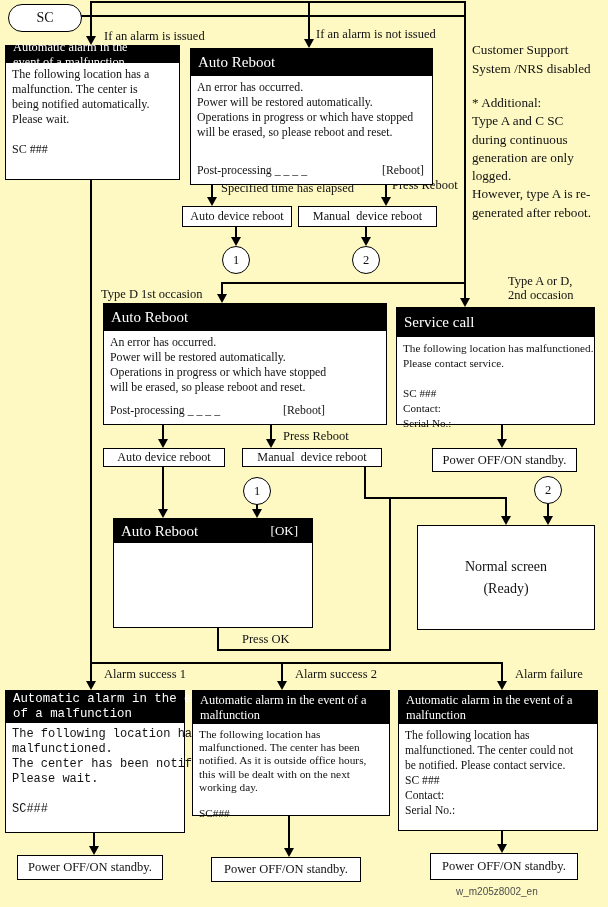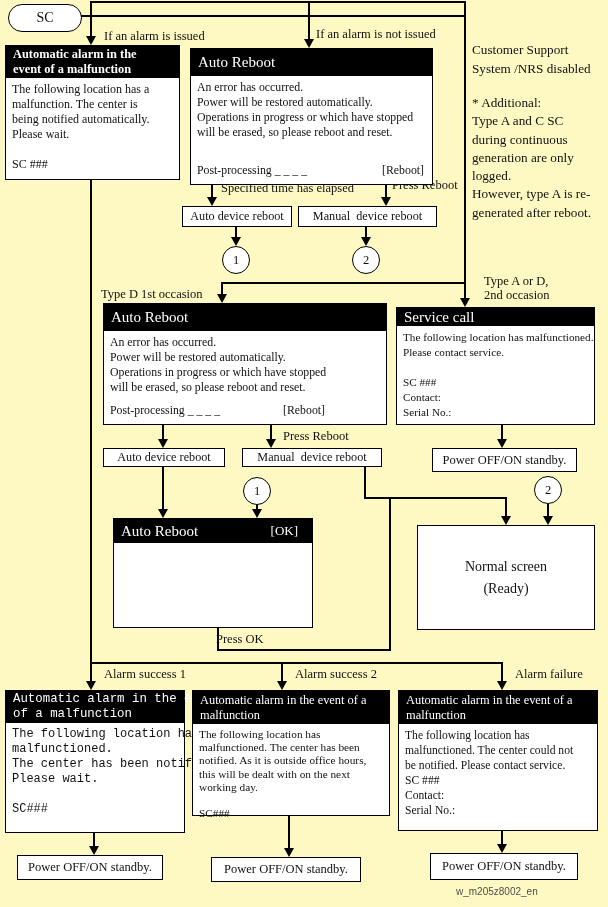--- a/index.html
+++ b/index.html
@@ -101,43 +101,43 @@
 during continuous
 generation are only
 logged.
 However, type A is re-
 generated after reboot.</div>
   <div class="note" style="left:472px;top:40px;line-height:19px;">Customer Support
 System /NRS disabled</div>
   <div class="lbl" style="left:221px;top:181px;">Specified time has elapsed</div>
   <div class="lbl" style="left:392px;top:178px;">Press Reboot</div>
   <div class="lbl" style="left:101px;top:287px;">Type D 1st occasion</div>
-  <div class="lbl" style="left:484px;top:274px;">Type A or D,
+  <div class="lbl" style="left:508px;top:274px;">Type A or D,
 2nd occasion</div>
   <div class="lbl" style="left:283px;top:429px;">Press Reboot</div>
-  <div class="lbl" style="left:216px;top:632px;">Press OK</div>
+  <div class="lbl" style="left:242px;top:632px;">Press OK</div>
   <div class="lbl" style="left:104px;top:667px;">Alarm success 1</div>
   <div class="lbl" style="left:295px;top:667px;">Alarm success 2</div>
   <div class="lbl" style="left:515px;top:667px;">Alarm failure</div>
 
   <div class="circ" style="left:222px;top:246px;">
     <span>1</span>
     </div>
   <div class="circ" style="left:352px;top:246px;">
     <span>2</span>
     </div>
   <div class="circ" style="left:243px;top:477px;">
     <span>1</span>
     </div>
   <div class="circ" style="left:534px;top:476px;">
     <span>2</span>
     </div>
 
   <div class="box" style="left:5px;top:45px;width:175px;height:135px;">
-    <div class="hdr hdr2" style="height:32px;font-weight:bold;">
+    <div class="hdr hdr2" style="height:17px;">
       <span>Automatic alarm in the
 event of a malfunction</span></div>
     <div class="bd" style="font-size:12px;">The following location has a
 malfunction. The center is
 being notified automatically.
 Please wait.
 
 SC ###</div>
   </div>
 
@@ -168,21 +168,21 @@
 Operations in progress or which have stopped
 will be erased, so please reboot and reset.</span>
       <div class="postrow" style="padding-right:55px;">
         <span>Post-processing _ _ _ _</span>
         <span>[Reboot]</span>
       </div>
     </div>
   </div>
 
   <div class="box" style="left:396px;top:307px;width:199px;height:118px;">
-    <div class="hdr hdr1" style="height:18px;">
+    <div class="hdr hdr1" style="height:29px;">
       <span>Service call</span></div>
     <div class="bd" style="font-size:11.2px;">The following location has malfunctioned.
 Please contact service.
 
 SC ###
 Contact:
 Serial No.:</div>
   </div>
 
   <div class="sbox" style="left:103px;top:448px;width:122px;height:19px;">Auto device reboot</div>

